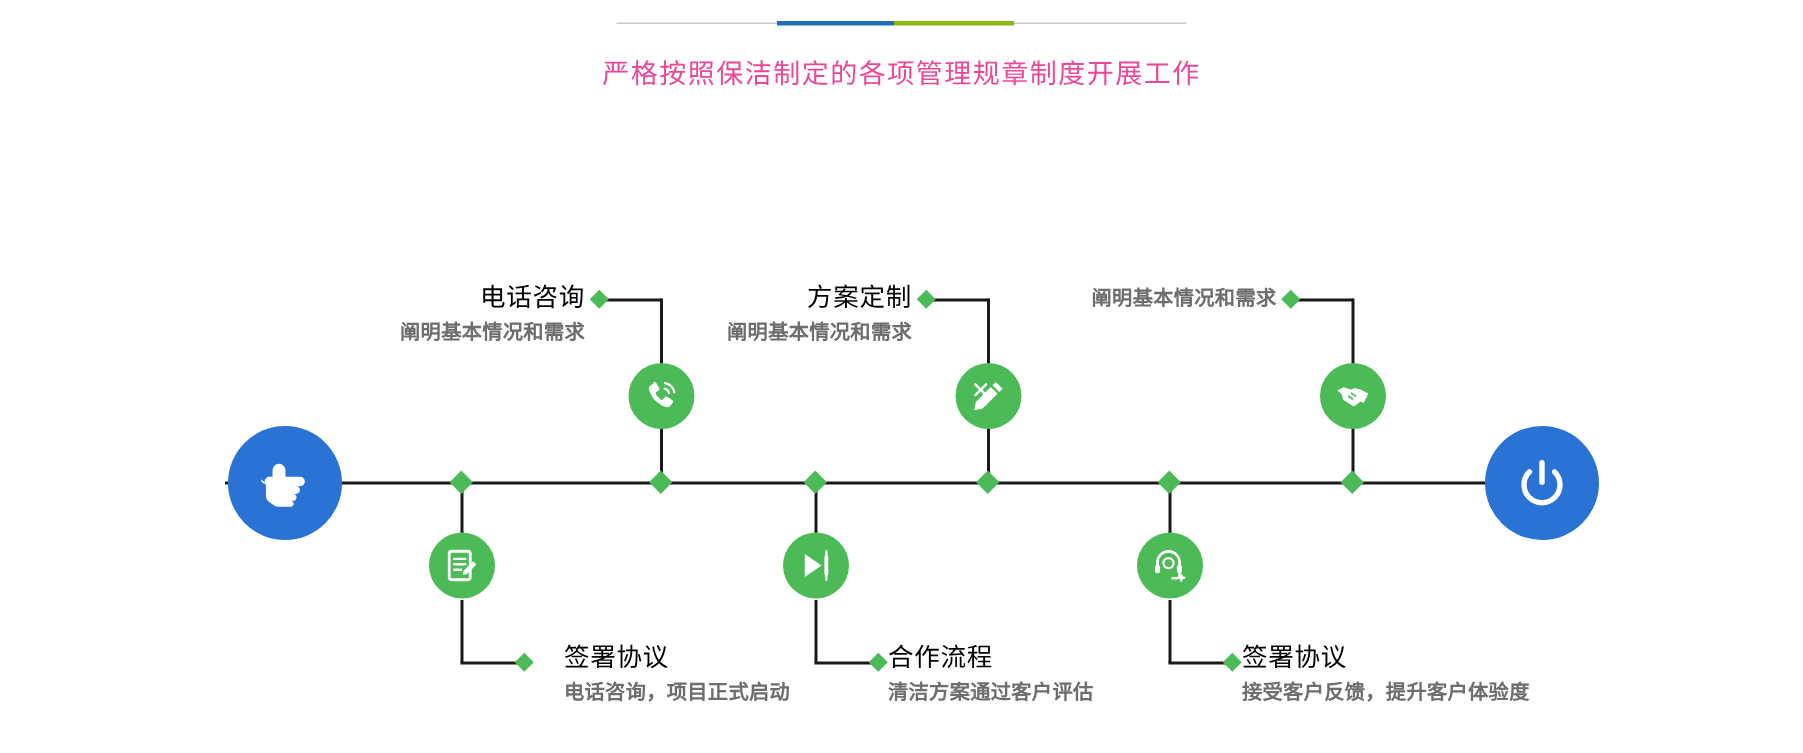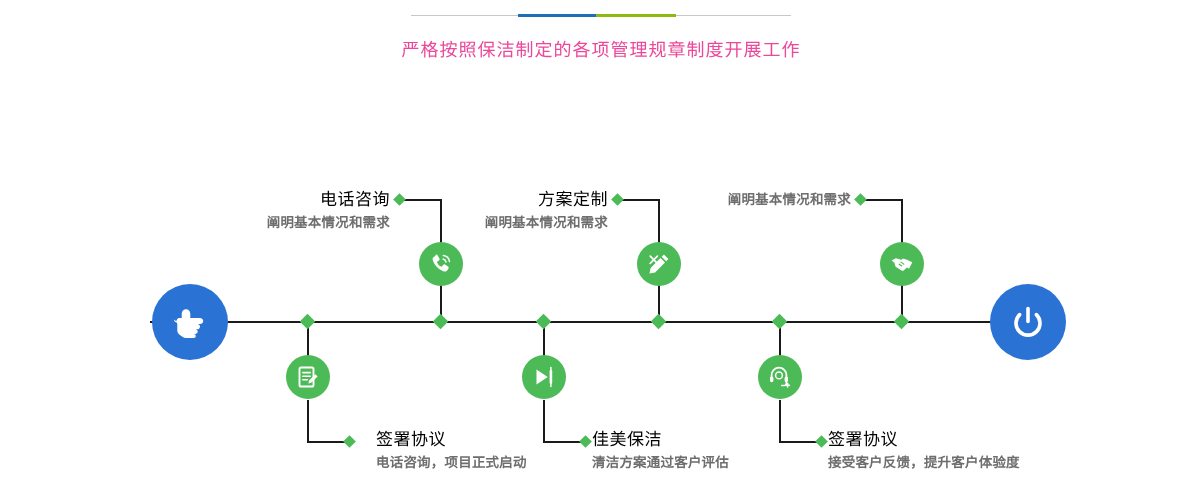--- a/index.html
+++ b/index.html
@@ -258,21 +258,21 @@
   <div class="step-icon" style="left:522px; top:355px;">
     <span>
       <svg width="26" height="26" viewBox="0 0 26 26" aria-hidden="true">
         <path fill="#ffffff" d="M5.5 5.4l11.2 7.6-11.2 7.6V5.4z"></path>
         <rect x="18.6" y="6.2" width="2.6" height="13.6" rx="1.1" fill="#ffffff"></rect>
         <line x1="19.9" y1="3.4" x2="19.9" y2="22.6" stroke="#ffffff" stroke-width="1.5" stroke-linecap="round"></line>
       </svg>
     </span>
   </div>
   <div class="node-label align-left" style="left:592px; top:428px; width:300px;">
-    <span class="nl-title">佳美保洁</span>
+    <span class="nl-title">合作流程</span>
     <span class="nl-desc">清洁方案通过客户评估</span>
   </div>
 
   <div class="conn v" style="left:901px; top:199px; height:48px;"></div>
   <div class="conn h" style="left:860px; top:199px; width:42px;"></div>
   <div class="conn v" style="left:901px; top:285px; height:37px;"></div>
   <div class="diamond" style="left:856px; top:195px;"></div>
   <div class="diamond axis" style="left:896px; top:316px;"></div>
   <div class="step-icon" style="left:880px; top:242px;">
     <span>

